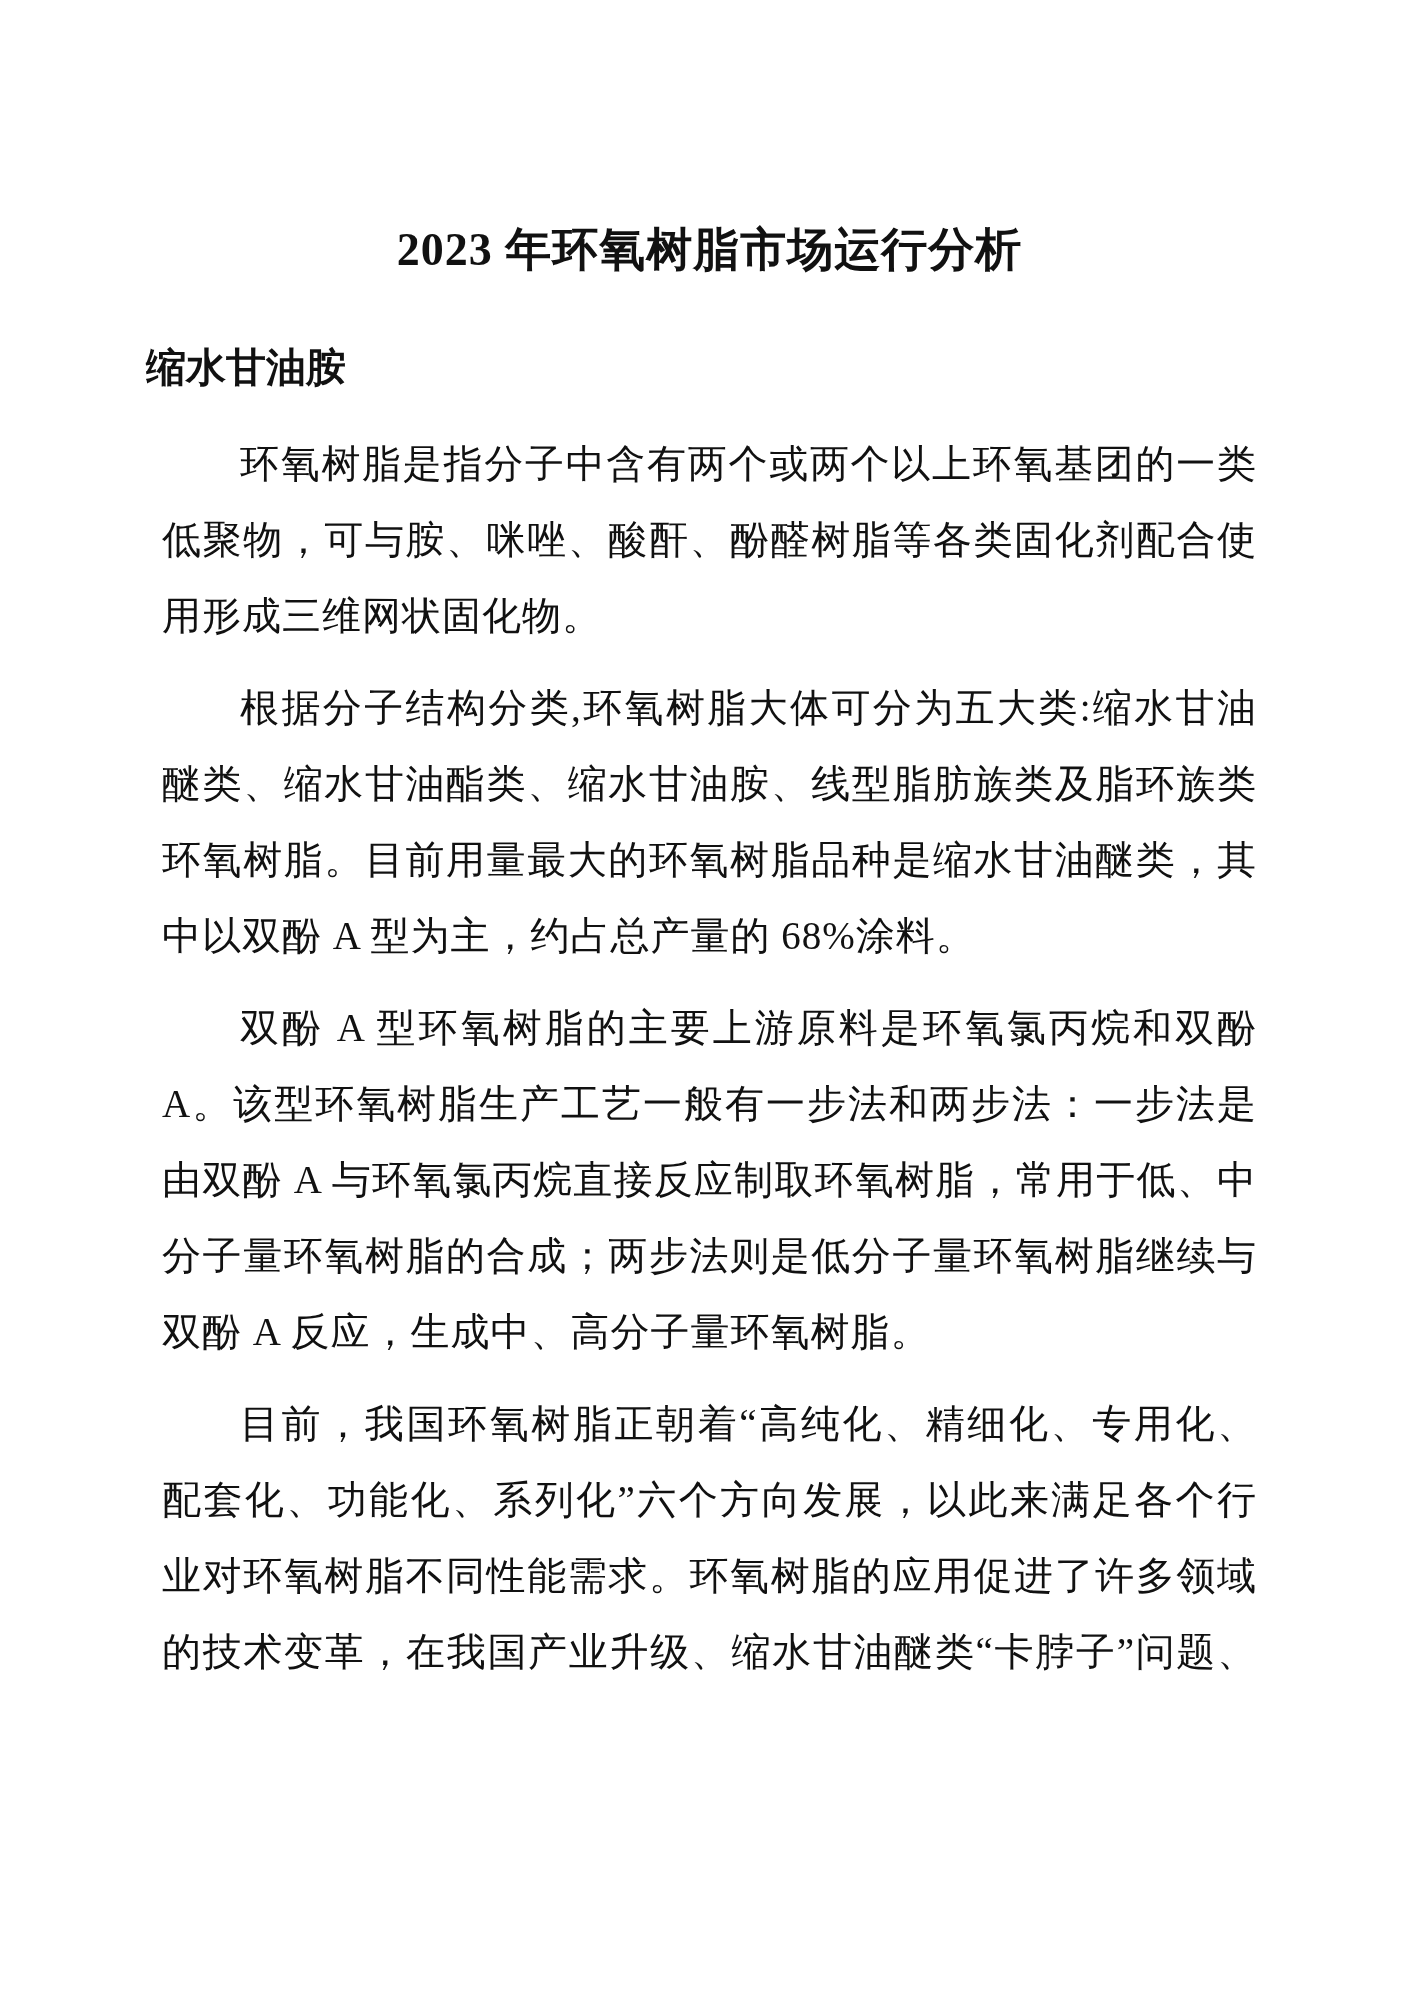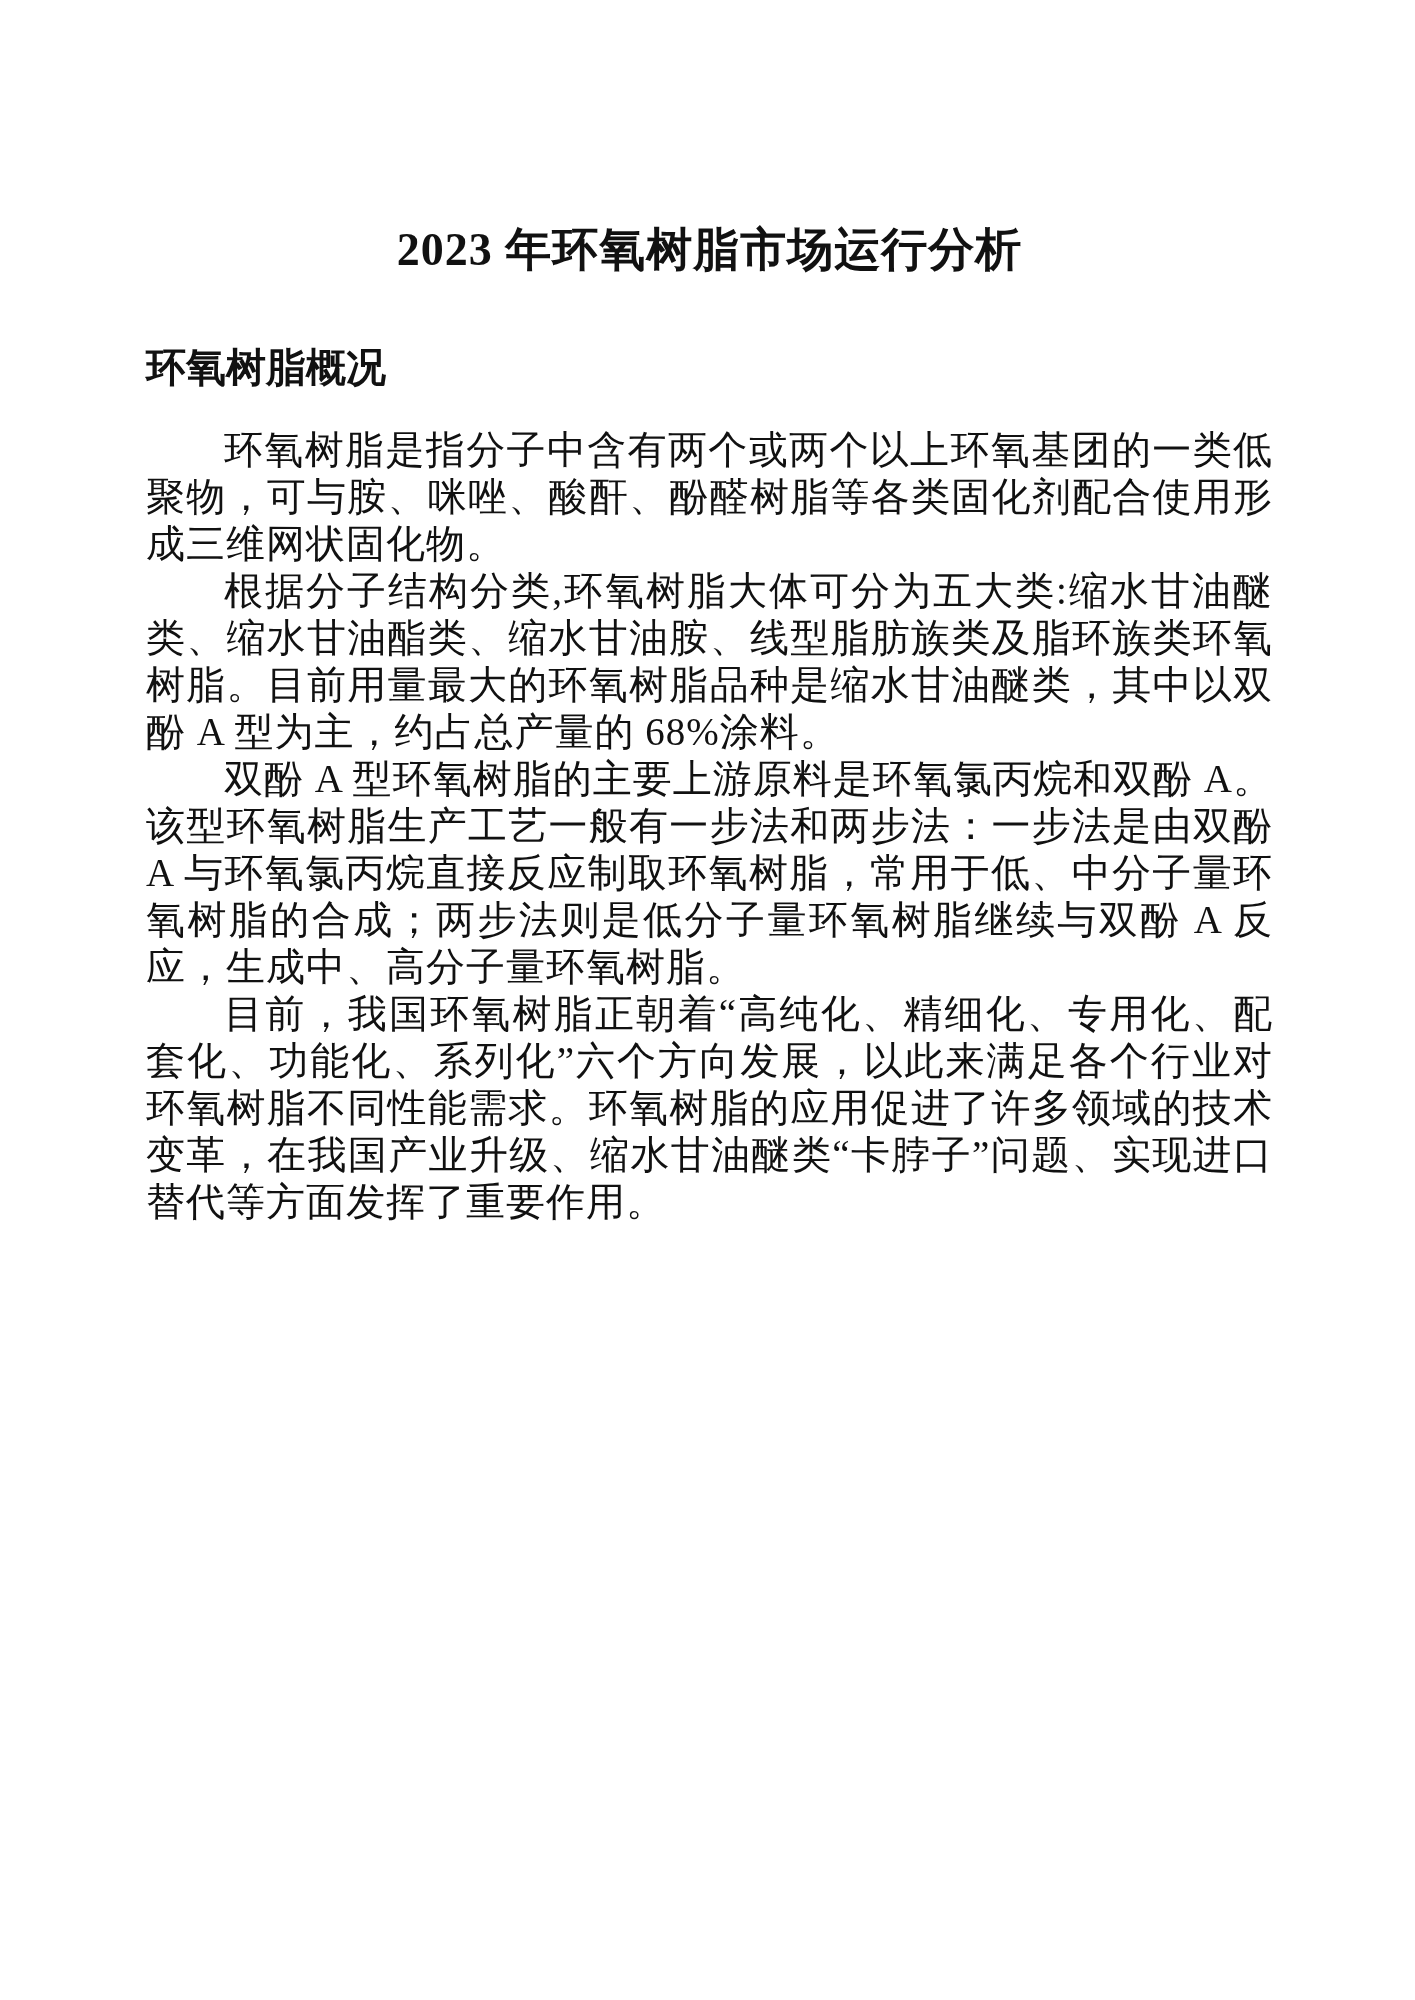--- a/index.html
+++ b/index.html
@@ -29,23 +29,23 @@
     margin-top: 66px;
     font-size: 40px;
     line-height: 50px;
     font-weight: bold;
     text-align: left;
   }
   .body-text {
     margin-top: 14px;
   }
   .body-text p {
-    margin: 0;
+    margin: 16px;
     font-size: 39px;
-    line-height: 47px;
+    line-height: 76px;
     text-align: justify;
     text-justify: inter-ideograph;
     text-indent: 2em;
     word-break: break-all;
     letter-spacing: 1px;
   }
   .page-footer {
     position: absolute;
     top: 1800px;
     left: 0;
@@ -55,21 +55,21 @@
     color: #8b5cf6;
   }
 </style>
 </head>
 <body>
 
 <div class="page">
 
   <h1 class="doc-title">2023 年环氧树脂市场运行分析</h1>
 
-  <h2 class="section-heading">环氧树脂概况</h2>
+  <h2 class="section-heading">缩水甘油胺</h2>
 
   <div class="body-text">
     <p>环氧树脂是指分子中含有两个或两个以上环氧基团的一类低聚物，可与胺、咪唑、酸酐、酚醛树脂等各类固化剂配合使用形成三维网状固化物。</p>
     <p>根据分子结构分类,环氧树脂大体可分为五大类:缩水甘油醚类、缩水甘油酯类、缩水甘油胺、线型脂肪族类及脂环族类环氧树脂。目前用量最大的环氧树脂品种是缩水甘油醚类，其中以双酚 A 型为主，约占总产量的 68%涂料。</p>
     <p>双酚 A 型环氧树脂的主要上游原料是环氧氯丙烷和双酚 A。该型环氧树脂生产工艺一般有一步法和两步法：一步法是由双酚 A 与环氧氯丙烷直接反应制取环氧树脂，常用于低、中分子量环氧树脂的合成；两步法则是低分子量环氧树脂继续与双酚 A 反应，生成中、高分子量环氧树脂。</p>
     <p>目前，我国环氧树脂正朝着“高纯化、精细化、专用化、配套化、功能化、系列化”六个方向发展，以此来满足各个行业对环氧树脂不同性能需求。环氧树脂的应用促进了许多领域的技术变革，在我国产业升级、缩水甘油醚类“卡脖子”问题、实现进口替代等方面发挥了重要作用。</p>
   </div>
 
   <div class="page-footer">—12—</div>
 

